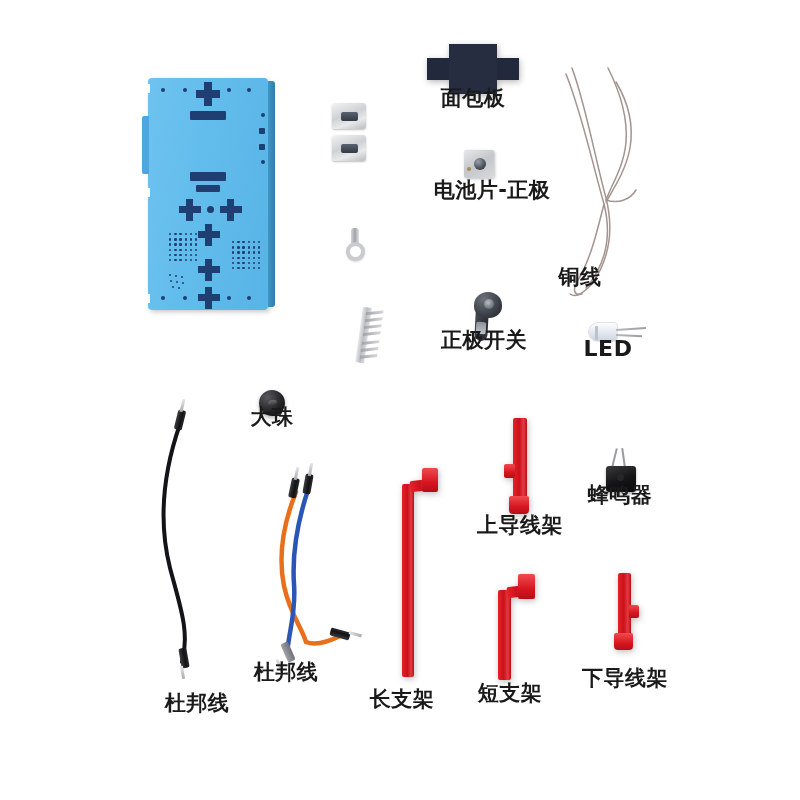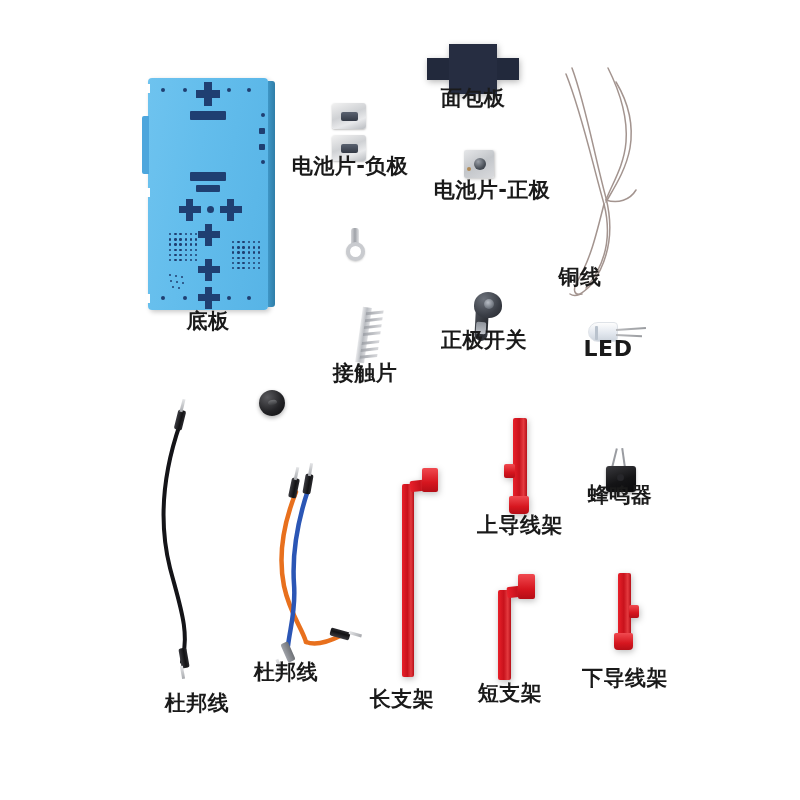--- a/index.html
+++ b/index.html
@@ -343,33 +343,31 @@
         <i style="left: 13px; top: 8px;"></i>
         <i style="left: 3px; top: 12px;"></i>
         <i style="left: 9px; top: 13px;"></i>
       </div>
 
     <div class="slot" style="left:113px;top:35px;width:4px;height:4px;border-radius:50%;"></div>
     <div class="slot" style="left:111px;top:50px;width:6px;height:6px;"></div>
     <div class="slot" style="left:111px;top:66px;width:6px;height:6px;"></div>
     <div class="slot" style="left:113px;top:82px;width:4px;height:4px;border-radius:50%;"></div>
   </div>
-  <div class="label" style="font-size: 21px; left: 0px; top: 307px; width: 416px; text-align: center; color: rgb(26, 26, 26);">底板</div>
 
   <div class="part breadboard">
     <div class="bb-h"></div>
     <div class="bb-v"></div>
   </div>
   <div class="label" style="font-size: 21px; left: 0px; top: 84px; width: 946px; text-align: center; color: rgb(26, 26, 26);">面包板</div>
 
   <div class="part batneg">
     <div class="bn-piece" style="top:0;"></div>
     <div class="bn-piece" style="top:32px;"></div>
   </div>
-  <div class="label" style="font-size: 21px; left: 0px; top: 152px; width: 700px; text-align: center; color: rgb(26, 26, 26);">电池片-负极</div>
 
   <div class="part batpos"></div>
   <div class="label" style="font-size: 21px; left: 0px; top: 176px; width: 984px; text-align: center; color: rgb(26, 26, 26);">电池片-正极</div>
 
   <div class="part copperwire">
     <svg width="110" height="245" viewBox="0 0 110 245">
       <g fill="none" stroke="#a3948f" stroke-width="1.5" stroke-linecap="round">
         <path d="M24 10 C 38 48, 46 96, 58 140 C 66 172, 62 200, 44 226"></path>
         <path d="M18 16 C 34 56, 44 104, 56 146 C 64 178, 58 206, 38 230"></path>
         <path d="M60 10 C 72 34, 80 58, 78 84 C 76 108, 64 126, 58 142"></path>
@@ -391,38 +389,38 @@
     <div class="cs-body">
       <i style="top:3px;"></i>
         <i style="top:10px;"></i>
         <i style="top:17px;"></i>
       <i style="top:24px;"></i>
         <i style="top:33px;"></i>
         <i style="top:40px;"></i>
       <i style="top:47px;"></i>
     </div>
   </div>
-  <div class="label" style="font-size: 21px; left: 0px; top: 359px; width: 730px; text-align: center; color: rgb(26, 26, 26);">接触片</div>
 
   <div class="part posswitch">
     <div class="ps-tail"></div>
     <div class="ps-gray"></div>
     <div class="ps-head"></div>
     <div class="ps-hole"></div>
   </div>
   <div class="label" style="font-size: 21px; left: 0px; top: 326px; width: 968px; text-align: center; color: rgb(26, 26, 26);">正极开关</div>
 
   <div class="part led">
     <div class="led-body"></div>
     <div class="led-leg" style="left:28px;top:11px;width:30px;transform:rotate(-4deg);"></div>
     <div class="led-leg" style="left:28px;top:16px;width:26px;transform:rotate(3deg);"></div>
   </div>
   <div class="label" style="font-size: 22px; left: 0px; top: 336px; width: 1216px; text-align: center; color: rgb(26, 26, 26);">LED</div>
 
   <div class="part bead"></div>
+  <div class="label" style="font-size: 21px; left: 0px; top: 403px; width: 544px; text-align: center; color: rgb(26, 26, 26);">大珠</div>
 
   <div class="part dupont-single">
     <svg width="110" height="280" viewBox="0 0 110 280">
       <path d="M30 24 C 14 70, 8 120, 20 168 C 30 206, 40 232, 32 262" fill="none" stroke="#141418" stroke-width="4" stroke-linecap="round"></path>
     </svg>
     <div class="hdr" style="left:26px;top:10px;transform:rotate(14deg);"></div>
     <div class="pin" style="left:31px;top:-1px;transform:rotate(14deg);"></div>
     <div class="hdr" style="left:30px;top:248px;transform:rotate(-10deg);"></div>
     <div class="pin" style="left:31px;top:266px;transform:rotate(-10deg);"></div>
   </div>

